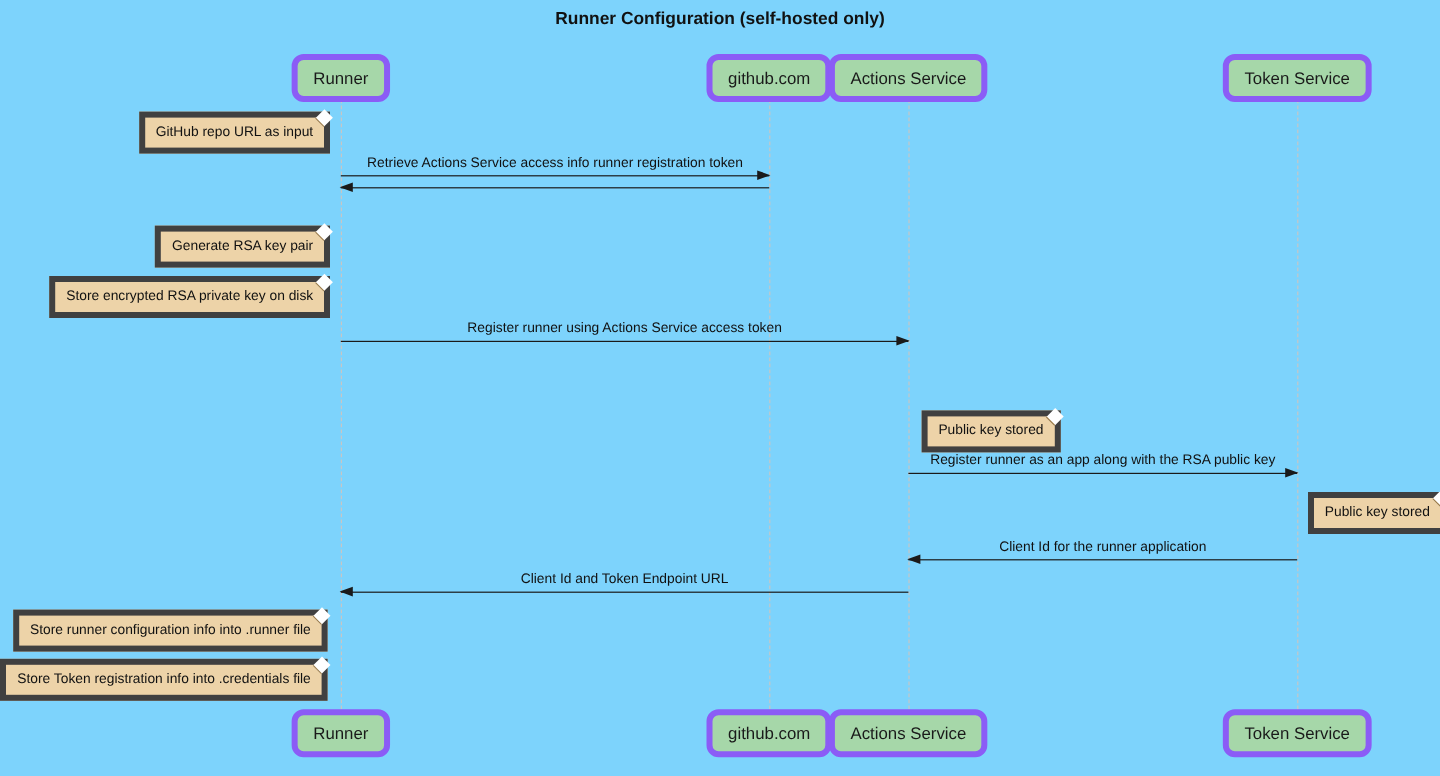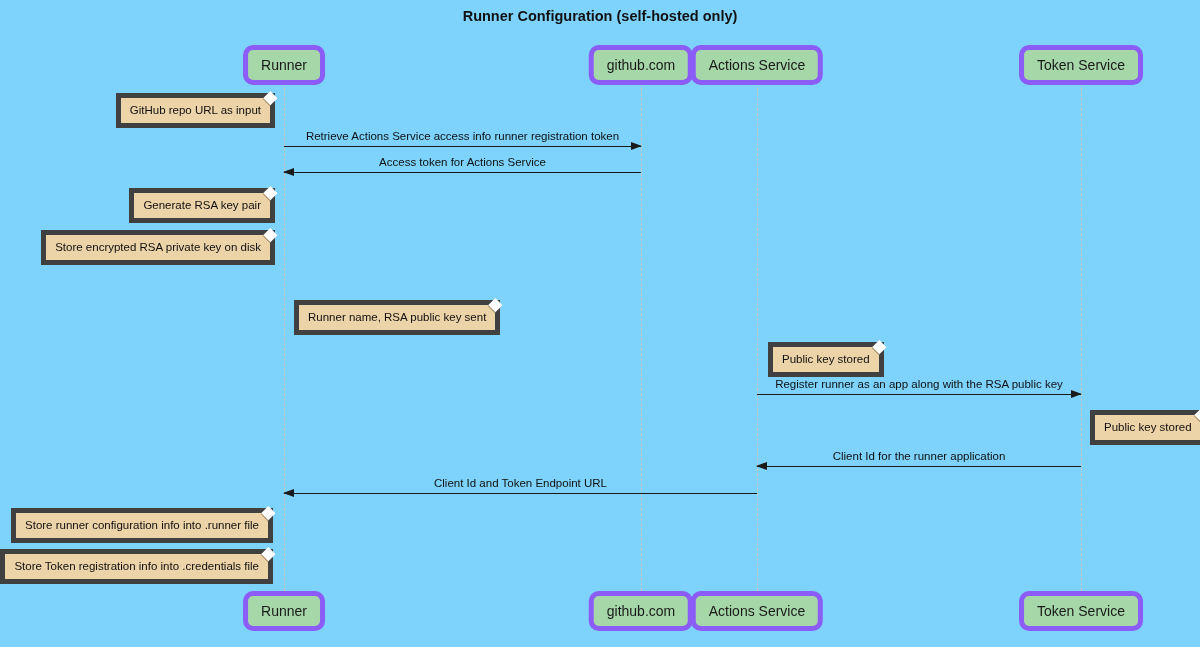--- a/index.html
+++ b/index.html
@@ -66,38 +66,40 @@
   <div class="actor bottom" style="left:284px;"><span>Runner</span></div>
   <div class="actor bottom" style="left:641px;"><span>github.com</span></div>
   <div class="actor bottom" style="left:757px;"><span>Actions Service</span></div>
   <div class="actor bottom" style="left:1081px;"><span>Token Service</span></div>
 
   <div class="message arrow-right" style="left:284px;top:130px;width:357px;">
     <div class="msg-label">Retrieve Actions Service access info runner registration token</div>
     <div class="msg-line"></div>
   </div>
   <div class="message arrow-left" style="left:284px;top:156px;width:357px;">
-    <div class="msg-label">Access token for Actions Service</div>
+    <div class="msg-line"></div>
+  </div>
+  <div class="message arrow-right" style="left:284px;top:268px;width:473px;">
+    <div class="msg-label">Register runner using Actions Service access token</div>
     <div class="msg-line"></div>
   </div>
   <div class="message arrow-right" style="left:757px;top:378px;width:324px;">
     <div class="msg-label">Register runner as an app along with the RSA public key</div>
     <div class="msg-line"></div>
   </div>
   <div class="message arrow-left" style="left:757px;top:450px;width:324px;">
     <div class="msg-label">Client Id for the runner application</div>
     <div class="msg-line"></div>
   </div>
   <div class="message arrow-left" style="left:284px;top:477px;width:473px;">
     <div class="msg-label">Client Id and Token Endpoint URL</div>
     <div class="msg-line"></div>
   </div>
 
   <div class="note" style="right:925px;top:93px;"><span>GitHub repo URL as input</span></div>
   <div class="note" style="right:925px;top:188px;"><span>Generate RSA key pair</span></div>
   <div class="note" style="right:925px;top:230px;"><span>Store encrypted RSA private key on disk</span></div>
-  <div class="note" style="left:294px;top:300px;"><span>Runner name, RSA public key sent</span></div>
   <div class="note" style="left:768px;top:342px;"><span>Public key stored</span></div>
   <div class="note" style="left:1090px;top:410px;"><span>Public key stored</span></div>
   <div class="note" style="right:927px;top:508px;"><span>Store runner configuration info into .runner file</span></div>
   <div class="note" style="right:927px;top:549px;"><span>Store Token registration info into .credentials file</span></div>
 
 </div>
 
 </body></html>

